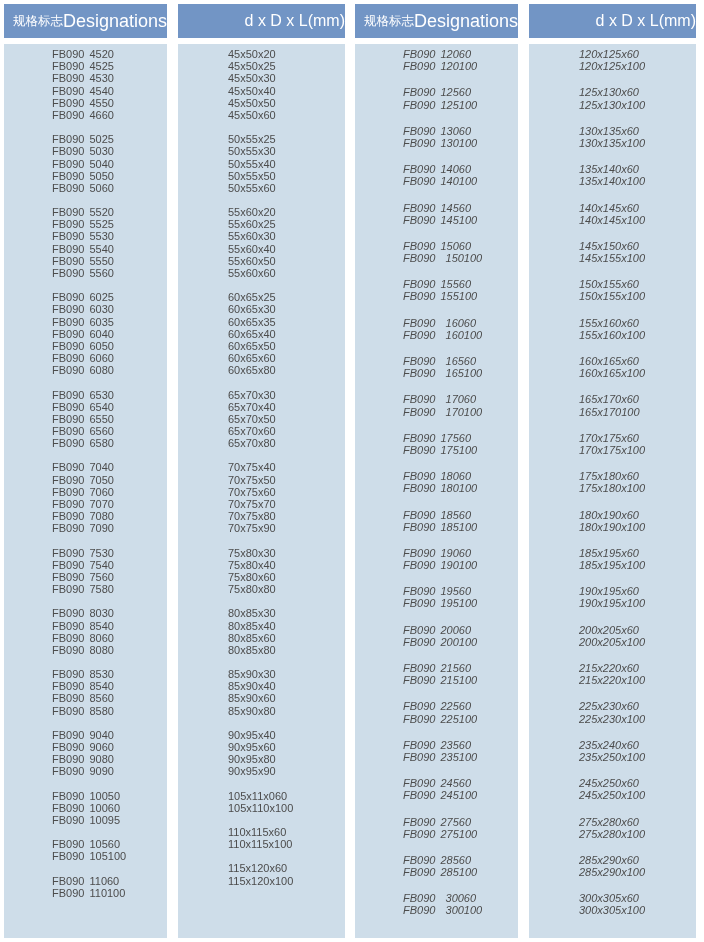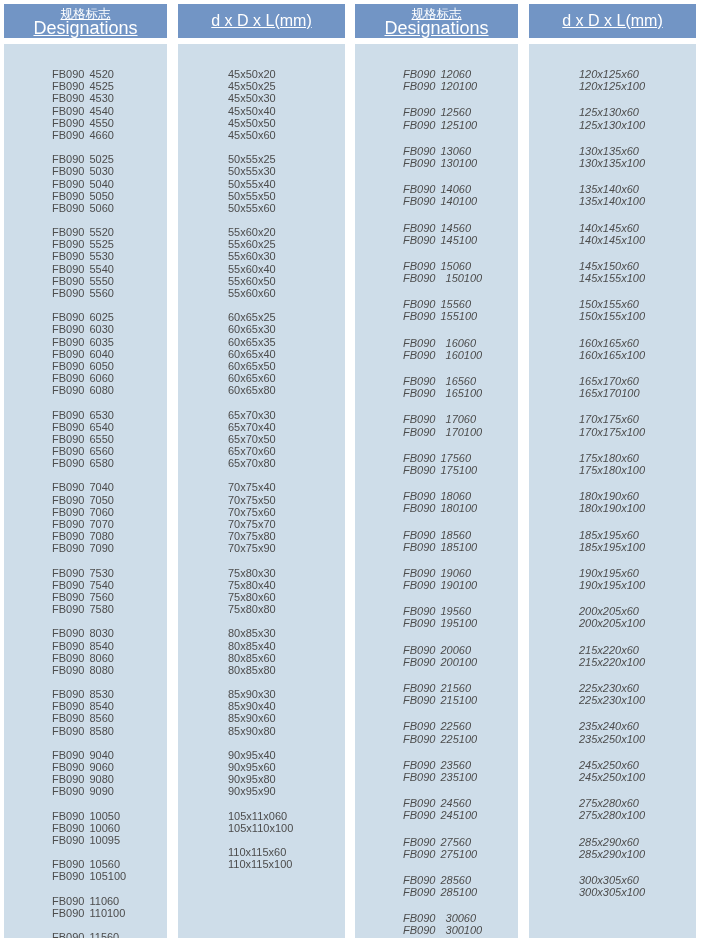--- a/index.html
+++ b/index.html
@@ -31,36 +31,35 @@
   .col-1{width:163px;margin-right:11px;}
   .col-2{width:167px;margin-right:10px;}
   .col-3{width:163px;margin-right:11px;}
   .col-4{width:167px;}
   .hdr{
     height:34px;
     flex:0 0 34px;
     background:var(--header-bg);
     color:var(--header-text);
     display:flex;
-    flex-direction:column;
+    flex-direction:row;
     align-items:center;
-    justify-content:center;
+    justify-content:flex-end;
     text-align:center;
     line-height:14px;
     margin-bottom:6px;
-    text-decoration:underline;
   }
   .hdr .zh{font-size:12.5px;}
   .hdr .en{font-size:18px;}
   .hdr .dims{font-size:16px;}
   .panel{
     flex:1 1 auto;
     background:var(--panel-bg);
     overflow:hidden;
-    padding-top:24px;
+    padding-top:4px;
   }
   .group{margin:0;}
   .half-left .group{margin-bottom:12px;}
   .half-right .group{margin-bottom:14px;font-style:italic;}
   .row{
     font-size:11px;
     line-height:12.2px;
     height:12.2px;
     white-space:pre;
     word-spacing:2px;
@@ -158,24 +157,20 @@
             <div class="row desig">FB090 10095</div>
           </div>
           <div class="group">
             <div class="row desig">FB090 10560</div>
             <div class="row desig">FB090 105100</div>
           </div>
           <div class="group">
             <div class="row desig">FB090 11060</div>
             <div class="row desig">FB090 110100</div>
           </div>
-          <div class="group">
-            <div class="row desig">FB090 11560</div>
-            <div class="row desig">FB090 115100</div>
-          </div>
         </div>
     </div>
 
     <div class="col col-2 half-left">
       <div class="hdr">
         <div class="dims">d x D x L(mm)</div>
       </div>
       <div class="panel half-left">
           <div class="group">
             <div class="row dims">45x50x20</div>
@@ -249,20 +244,24 @@
             <div class="row dims">90x95x90</div>
           </div>
           <div class="group">
             <div class="row dims">105x11x060</div>
             <div class="row dims">105x110x100</div>
           </div>
           <div class="group">
             <div class="row dims">110x115x60</div>
             <div class="row dims">110x115x100</div>
           </div>
+          <div class="group">
+            <div class="row dims">115x120x60</div>
+            <div class="row dims">115x120x100</div>
+          </div>
         </div>
     </div>
 
     <div class="col col-3 half-right">
       <div class="hdr">
         <div class="zh">规格标志</div>
         <div class="en">Designations</div>
       </div>
       <div class="panel half-right">
           <div class="group">
@@ -387,20 +386,24 @@
           </div>
           <div class="group">
             <div class="row dims">145x150x60</div>
             <div class="row dims">145x155x100</div>
           </div>
           <div class="group">
             <div class="row dims">150x155x60</div>
             <div class="row dims">150x155x100</div>
           </div>
           <div class="group">
+            <div class="row dims">155x160x60</div>
+            <div class="row dims">155x160x100</div>
+          </div>
+          <div class="group">
             <div class="row dims">160x165x60</div>
             <div class="row dims">160x165x100</div>
           </div>
           <div class="group">
             <div class="row dims">165x170x60</div>
             <div class="row dims">165x170100</div>
           </div>
           <div class="group">
             <div class="row dims">170x175x60</div>
             <div class="row dims">170x175x100</div>

